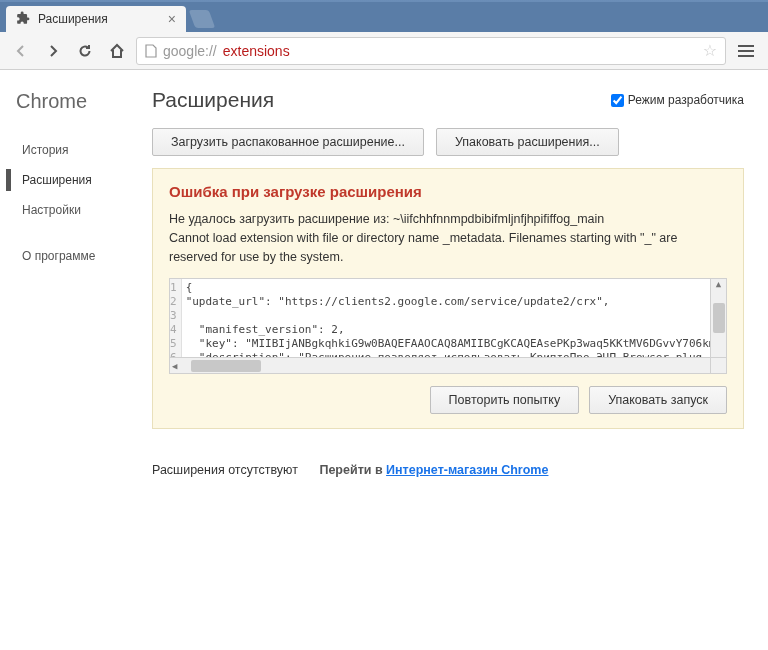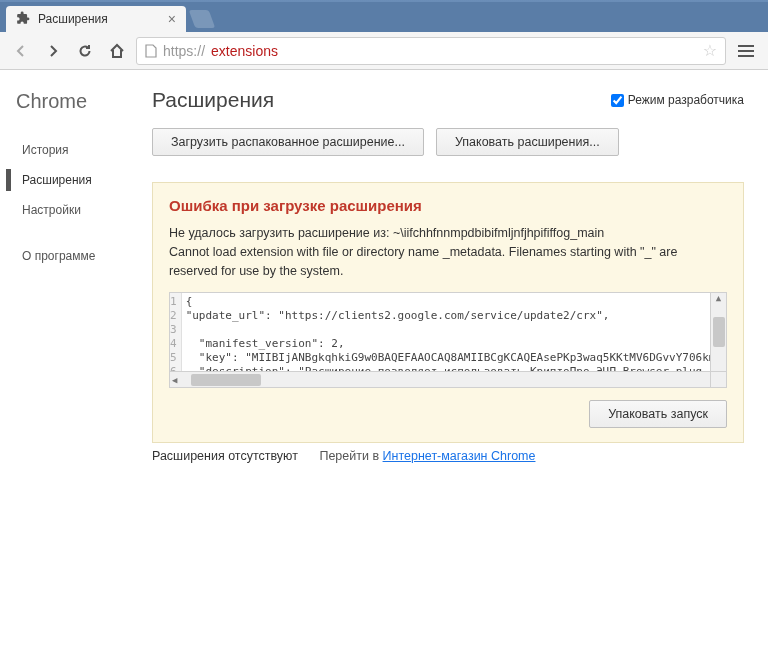--- a/index.html
+++ b/index.html
@@ -38,44 +38,44 @@
   .side-link.active { color: #333; }
   .side-link.active::before { content: ""; position: absolute; left: -16px; top: 4px; bottom: 4px; width: 5px; background: #555; }
   .side-sep { height: 16px; }
 
   .content { flex: 1; padding: 18px 24px 18px 10px; overflow: hidden; }
   .header-row { display: flex; align-items: center; margin-bottom: 16px; }
   .page-title { font-size: 21px; color: #444; font-weight: normal; }
   .devmode { margin-left: auto; display: flex; align-items: center; gap: 4px; font-size: 12px; color: #333; }
   .devmode input { width: 13px; height: 13px; }
 
-  .btn-row { display: flex; gap: 12px; margin-bottom: 26px; }
+  .btn-row { display: flex; gap: 12px; margin-bottom: 12px; }
   .btn { height: 28px; padding: 0 18px; background: linear-gradient(#f8f8f8,#ededed); border: 1px solid #bfbfbf; border-radius: 2px; font-size: 12.5px; color: #333; cursor: pointer; display: flex; align-items: center; }
   .btn-row .push { margin-left: auto; }
 
-  .errorbox { background: #fdf8e4; border: 1px solid #e9e0bb; padding: 14px 16px; margin-bottom: 6px; }
+  .errorbox { background: #fdf8e4; border: 1px solid #e9e0bb; padding: 14px 16px; margin-bottom: 34px; }
   .err-title { color: #c0392b; font-size: 15px; font-weight: bold; margin-bottom: 10px; }
   .err-text { color: #333; font-size: 12.5px; line-height: 1.5; margin-bottom: 12px; }
 
   .codebox { border: 1px solid #d0d0d0; background: #fff; height: 96px; font-family: Consolas, monospace; font-size: 11px; color: #444; margin-bottom: 12px; overflow: hidden; position: relative; }
   .code-inner { position: absolute; top: 0; left: 0; right: 16px; bottom: 16px; overflow: hidden; display: flex; }
   .gutter { width: 22px; background: #f3f3f3; border-right: 1px solid #e0e0e0; text-align: right; padding: 2px 4px 0 0; color: #aaa; line-height: 14px; white-space: pre; }
   .code { padding: 2px 0 0 4px; white-space: pre; line-height: 14px; }
   .vscroll { position: absolute; top: 0; right: 0; bottom: 16px; width: 16px; background: #f0f0f0; border-left: 1px solid #d0d0d0; display: flex; flex-direction: column; align-items: center; }
   .vscroll .thumb { width: 12px; height: 30px; background: #c8c8c8; margin-top: 14px; border-radius: 2px; }
   .vscroll .arrow { font-size: 9px; color: #777; }
   .hscroll { position: absolute; left: 0; right: 16px; bottom: 0; height: 16px; background: #f0f0f0; border-top: 1px solid #d0d0d0; display: flex; align-items: center; }
   .hscroll .thumb { height: 12px; width: 70px; background: #c8c8c8; margin-left: 14px; border-radius: 2px; }
   .hscroll .arrow { font-size: 9px; color: #777; }
   .corner { position: absolute; right: 0; bottom: 0; width: 16px; height: 16px; background: #f0f0f0; border-left: 1px solid #d0d0d0; border-top: 1px solid #d0d0d0; }
 
   .err-actions { display: flex; justify-content: flex-end; gap: 10px; }
 
   .footer-line { font-size: 12.5px; color: #333; }
-  .footer-line .muted { color: #555; margin-left: 18px; }
+  .footer-line .muted { color: #555; margin-left: 18px; font-weight: bold; }
   .footer-line a { color: #1a73e8; text-decoration: underline; cursor: pointer; }
 
   .puzzle-icon svg { fill: #555; }
 </style>
 </head>
 <body>
 
 <div class="titlebar">
   <div class="win-btn">
       <svg width="12" height="12" viewBox="0 0 12 12">
@@ -132,21 +132,21 @@
       <svg width="16" height="16" viewBox="0 0 16 16">
         <path d="M2 8 L8 2 L14 8 M4 7v7h8V7"></path>
       </svg>
     </div>
   <div class="omnibox">
     <span class="omni-icon">
         <svg width="12" height="14" viewBox="0 0 12 14">
           <path d="M1 1h7l3 3v9H1z" fill="none" stroke="#999" stroke-width="1.2"></path>
         </svg>
       </span>
-    <span class="url-scheme">https://</span>
+    <span class="url-scheme">google://</span>
       <span class="url-path">extensions</span>
     <span class="star">☆</span>
   </div>
   <div class="menu-btn">
       <svg width="16" height="14" viewBox="0 0 16 14">
         <rect y="1" width="16" height="2"></rect>
         <rect y="6" width="16" height="2"></rect>
         <rect y="11" width="16" height="2"></rect>
       </svg>
     </div>
@@ -204,20 +204,21 @@
             <div class="thumb"></div>
           </div>
         <div class="hscroll">
             <span class="arrow" style="margin-left:2px">◀</span>
             <div class="thumb"></div>
           </div>
         <div class="corner"></div>
       </div>
 
       <div class="err-actions">
+        <button class="btn">Повторить попытку</button>
         <button class="btn">Упаковать запуск</button>
       </div>
     </div>
 
     <div class="footer-line">
       <span>Расширения отсутствуют</span>
       <span class="muted"><span>Перейти в</span> <a>Интернет-магазин Chrome</a></span>
     </div>
   </div>
 </div>

